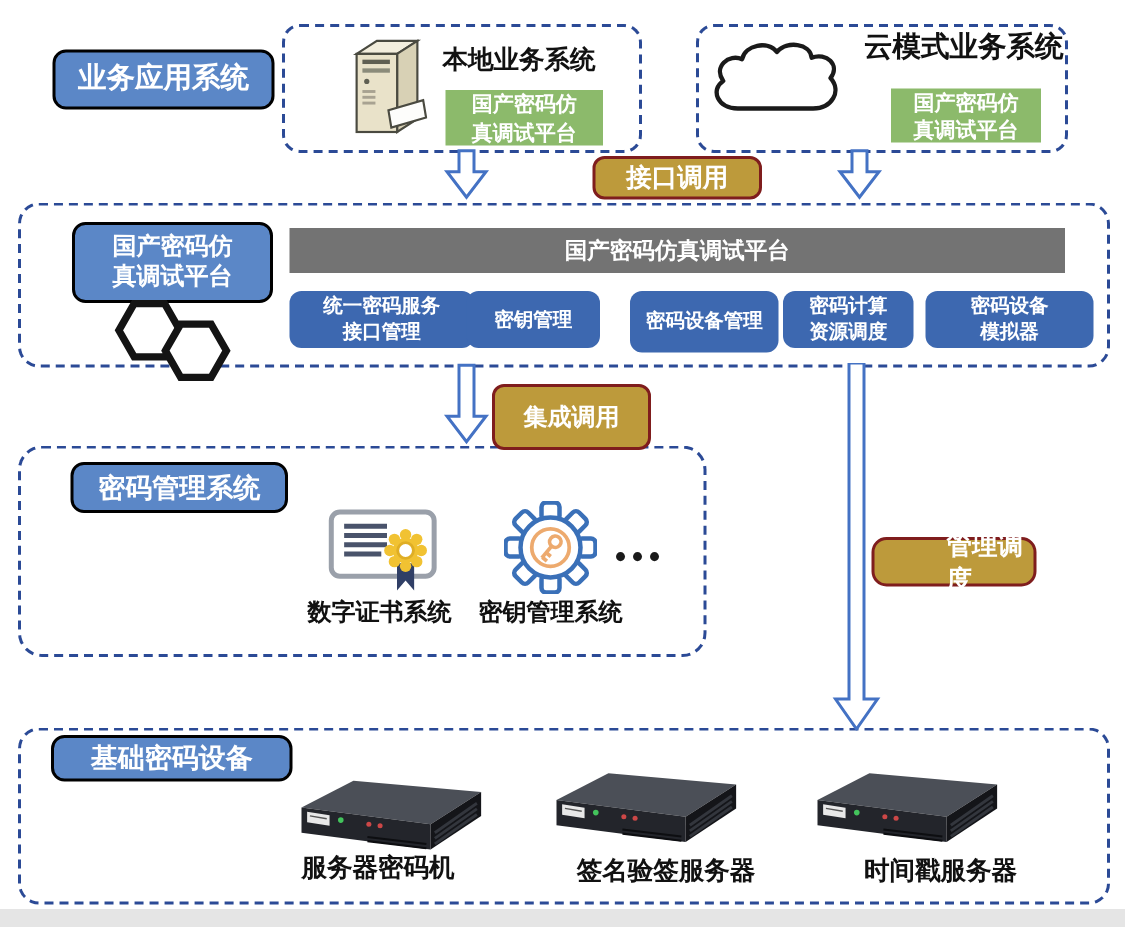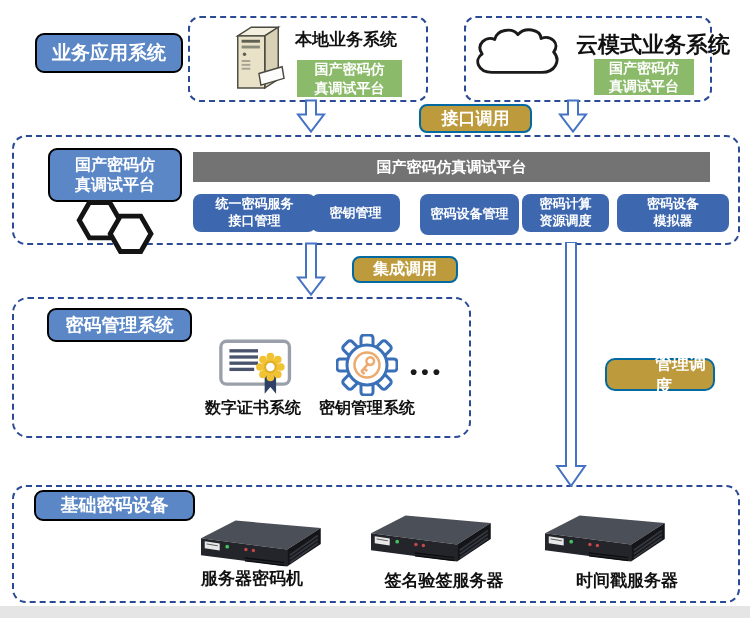--- a/index.html
+++ b/index.html
@@ -9,23 +9,23 @@
   }
   .dashed {
     position:absolute; border:2px dashed #2b4a96; border-radius:14px; background:transparent;
   }
   .pill {
     position:absolute; background:#5b87c7; border:2px solid #000000; border-radius:9px;
     color:#fff; font-weight:bold; display:flex; align-items:center; justify-content:center;
     text-align:center; white-space:pre-line; line-height:1.25; box-sizing:border-box;
   }
   .gold {
-    position:absolute; background:#bd9a3b; border:2px solid #0369a1; border-radius:8px;
+    position:absolute; background:#bd9a3b; border:2px solid #7f1d1d; border-radius:8px;
     color:#fff; font-weight:bold; display:flex; align-items:center; justify-content:center;
-    box-sizing:border-box; z-index:5;margin-left:24px;
+    box-sizing:border-box; z-index:5;
   }
   .greenbadge {
     position:absolute; background:#8cba6b; color:#fff; font-weight:bold; text-align:center;
     white-space:pre-line; display:flex; align-items:center; justify-content:center; line-height:1.3;
   }
   .greenbar {
     position:absolute; background:#737373; color:#fff; font-weight:bold;
     display:flex; align-items:center; justify-content:center; font-size:15px;
   }
   .module {
@@ -58,21 +58,21 @@
     <polygon points="12,1 22,1 22,15 30,15 17,32 4,15 12,15" fill="#fff" stroke="#4472c4" stroke-width="2"></polygon>
   </svg>
   <svg class="arrow" style="left:294px; top:242px; width:34px; height:55px;" viewBox="0 0 34 54">
     <polygon points="12,1 22,1 22,35 30,35 17,52 4,35 12,35" fill="#fff" stroke="#4472c4" stroke-width="2"></polygon>
   </svg>
   <svg class="arrow" style="left:554px; top:242px; width:34px; height:245px;" viewBox="0 0 34 245">
     <polygon points="12,0 22,0 22,224 31,224 17,244 3,224 12,224" fill="#fff" stroke="#4472c4" stroke-width="2"></polygon>
   </svg>
 
   <div class="gold" style="left:395px; top:104px; width:113px; height:29px; font-size:17px;">接口调用</div>
-  <div class="gold" style="left:328px; top:256px; width:106px; height:27px; font-size:16px;">集成调用</div>
+  <div class="gold" style="left:328px; top:256px; width:106px; height:44px; font-size:16px;">集成调用</div>
   <div class="gold" style="left:581px; top:358px; width:110px; height:33px; font-size:17px; border-radius:10px;padding-left:48px;">管理调度</div>
 
   <div class="pill" style="left:35px; top:33px; width:148px; height:40px; font-size:19px;">业务应用系统</div>
 
   <svg class="icon" style="left:231px; top:23px; width:54px; height:76px;" viewBox="0 0 56 78">
     <polygon points="7,13 21,4 49,4 35,13" fill="#f3eedd" stroke="#4a4a40" stroke-width="1.5"></polygon>
     <polygon points="35,13 49,4 49,58 35,67" fill="#d8d1b5" stroke="#4a4a40" stroke-width="1.5"></polygon>
     <rect x="7" y="13" width="28" height="54" fill="#e9e2c9" stroke="#4a4a40" stroke-width="1.5"></rect>
     <rect x="11" y="17" width="19" height="3" fill="#5f5f52"></rect>
     <rect x="11" y="23" width="19" height="3" fill="#8b8b7a"></rect>
@@ -82,21 +82,21 @@
     <rect x="11" y="46" width="9" height="2" fill="#a8a291"></rect>
     <polygon points="29,52 53,45 55,57 31,64" fill="#fdfdfb" stroke="#4a4a40" stroke-width="1.5"></polygon>
   </svg>
   <div class="blacktitle" style="left:295px; top:28px; font-size:17px;">本地业务系统</div>
   <div class="greenbadge" style="left:297px; top:60px; width:105px; height:37px; font-size:14px;">国产密码仿
 真调试平台</div>
 
   <svg class="icon" style="left:470px; top:24px; width:90px; height:58px;" viewBox="0 0 92 60">
     <path d="M22 50 C 8 50 3 37 12 31 C 5 21 16 12 25 16 C 27 6 43 3 49 11 C 56 3 72 5 73 15 C 83 11 93 20 86 29 C 94 38 87 50 74 50 Z" fill="#fff" stroke="#1a1a1a" stroke-width="3" stroke-linejoin="round"></path>
   </svg>
-  <div class="blacktitle" style="left:576px; top:30px; font-size:22px;">云模式业务系统</div>
+  <div class="blacktitle" style="left:576px; top:18px; font-size:19px;">云模式业务系统</div>
   <div class="greenbadge" style="left:594px; top:59px; width:100px; height:36px; font-size:14px;">国产密码仿
 真调试平台</div>
 
   <div class="pill" style="left:48px; top:148px; width:134px; height:54px; font-size:16px;">国产密码仿
 真调试平台</div>
 
   <svg class="icon" style="left:74px; top:196px; width:88px; height:62px; z-index:6;" viewBox="0 0 90 64">
     <polygon points="5,25 15.5,6.7 36.5,6.7 47,25 36.5,43.3 15.5,43.3" fill="none" stroke="#141414" stroke-width="5"></polygon>
     <polygon points="37,39 47.5,20.7 68.5,20.7 79,39 68.5,57.3 47.5,57.3" fill="#fff" stroke="#141414" stroke-width="5"></polygon>
   </svg>

